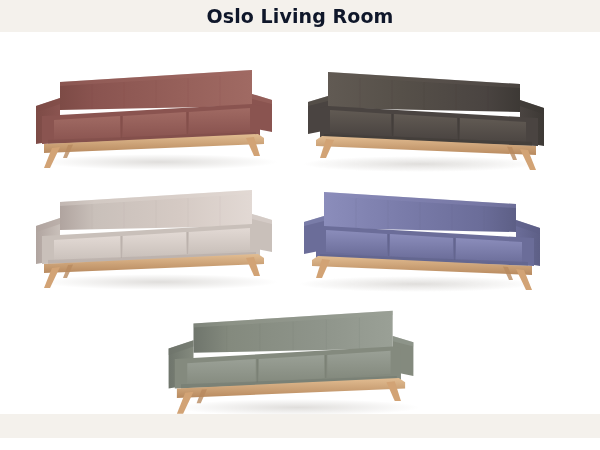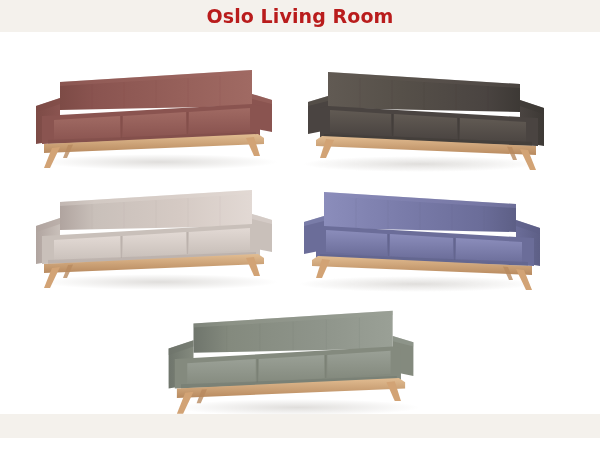--- a/index.html
+++ b/index.html
@@ -23,21 +23,21 @@
     width: 600px; height: 32px;
     background: #f4f1ec;
     display: flex;
     align-items: center;
     justify-content: center;
   }
   .title-text {
     font-family: "DejaVu Sans", sans-serif;
     font-size: 19px;
     font-weight: bold;
-    color: #b91c1c;
+    color: #0f172a;
     letter-spacing: .1px;
   }
 
   
   .gallery {
     position: absolute;
     left: 0; top: 32px;
     width: 600px; height: 372px;
     background: #ffffff;
   }

